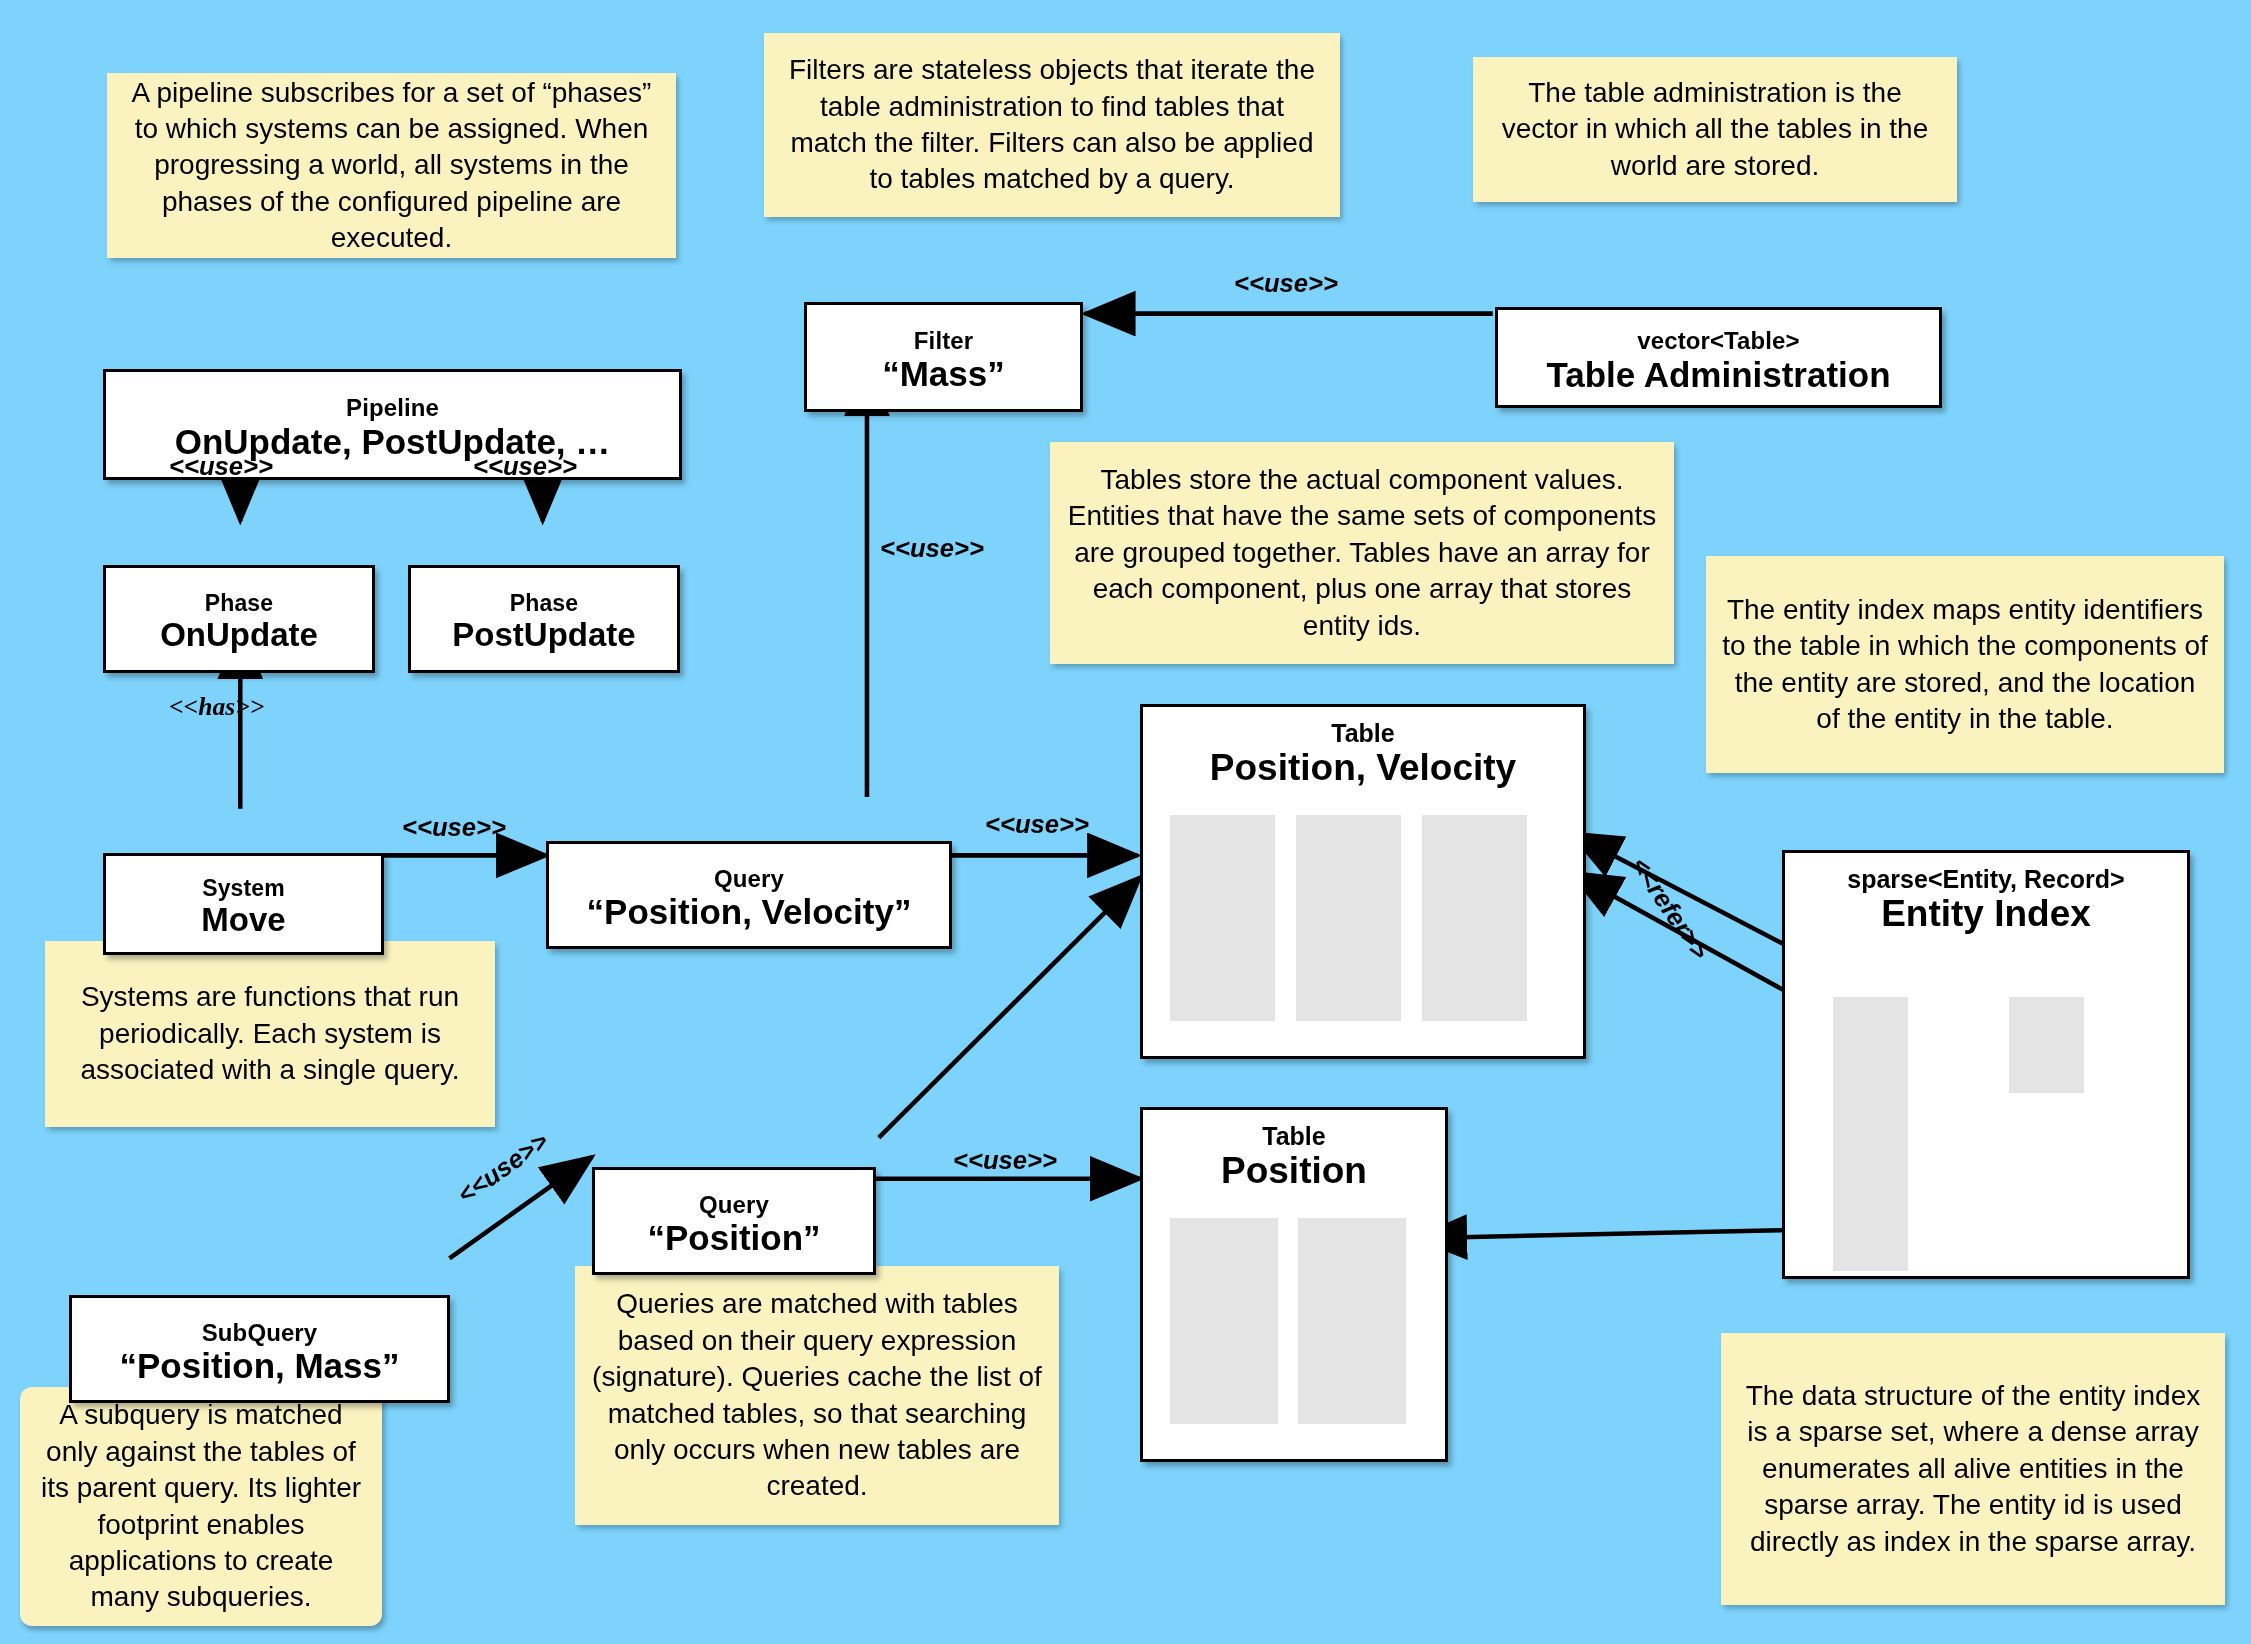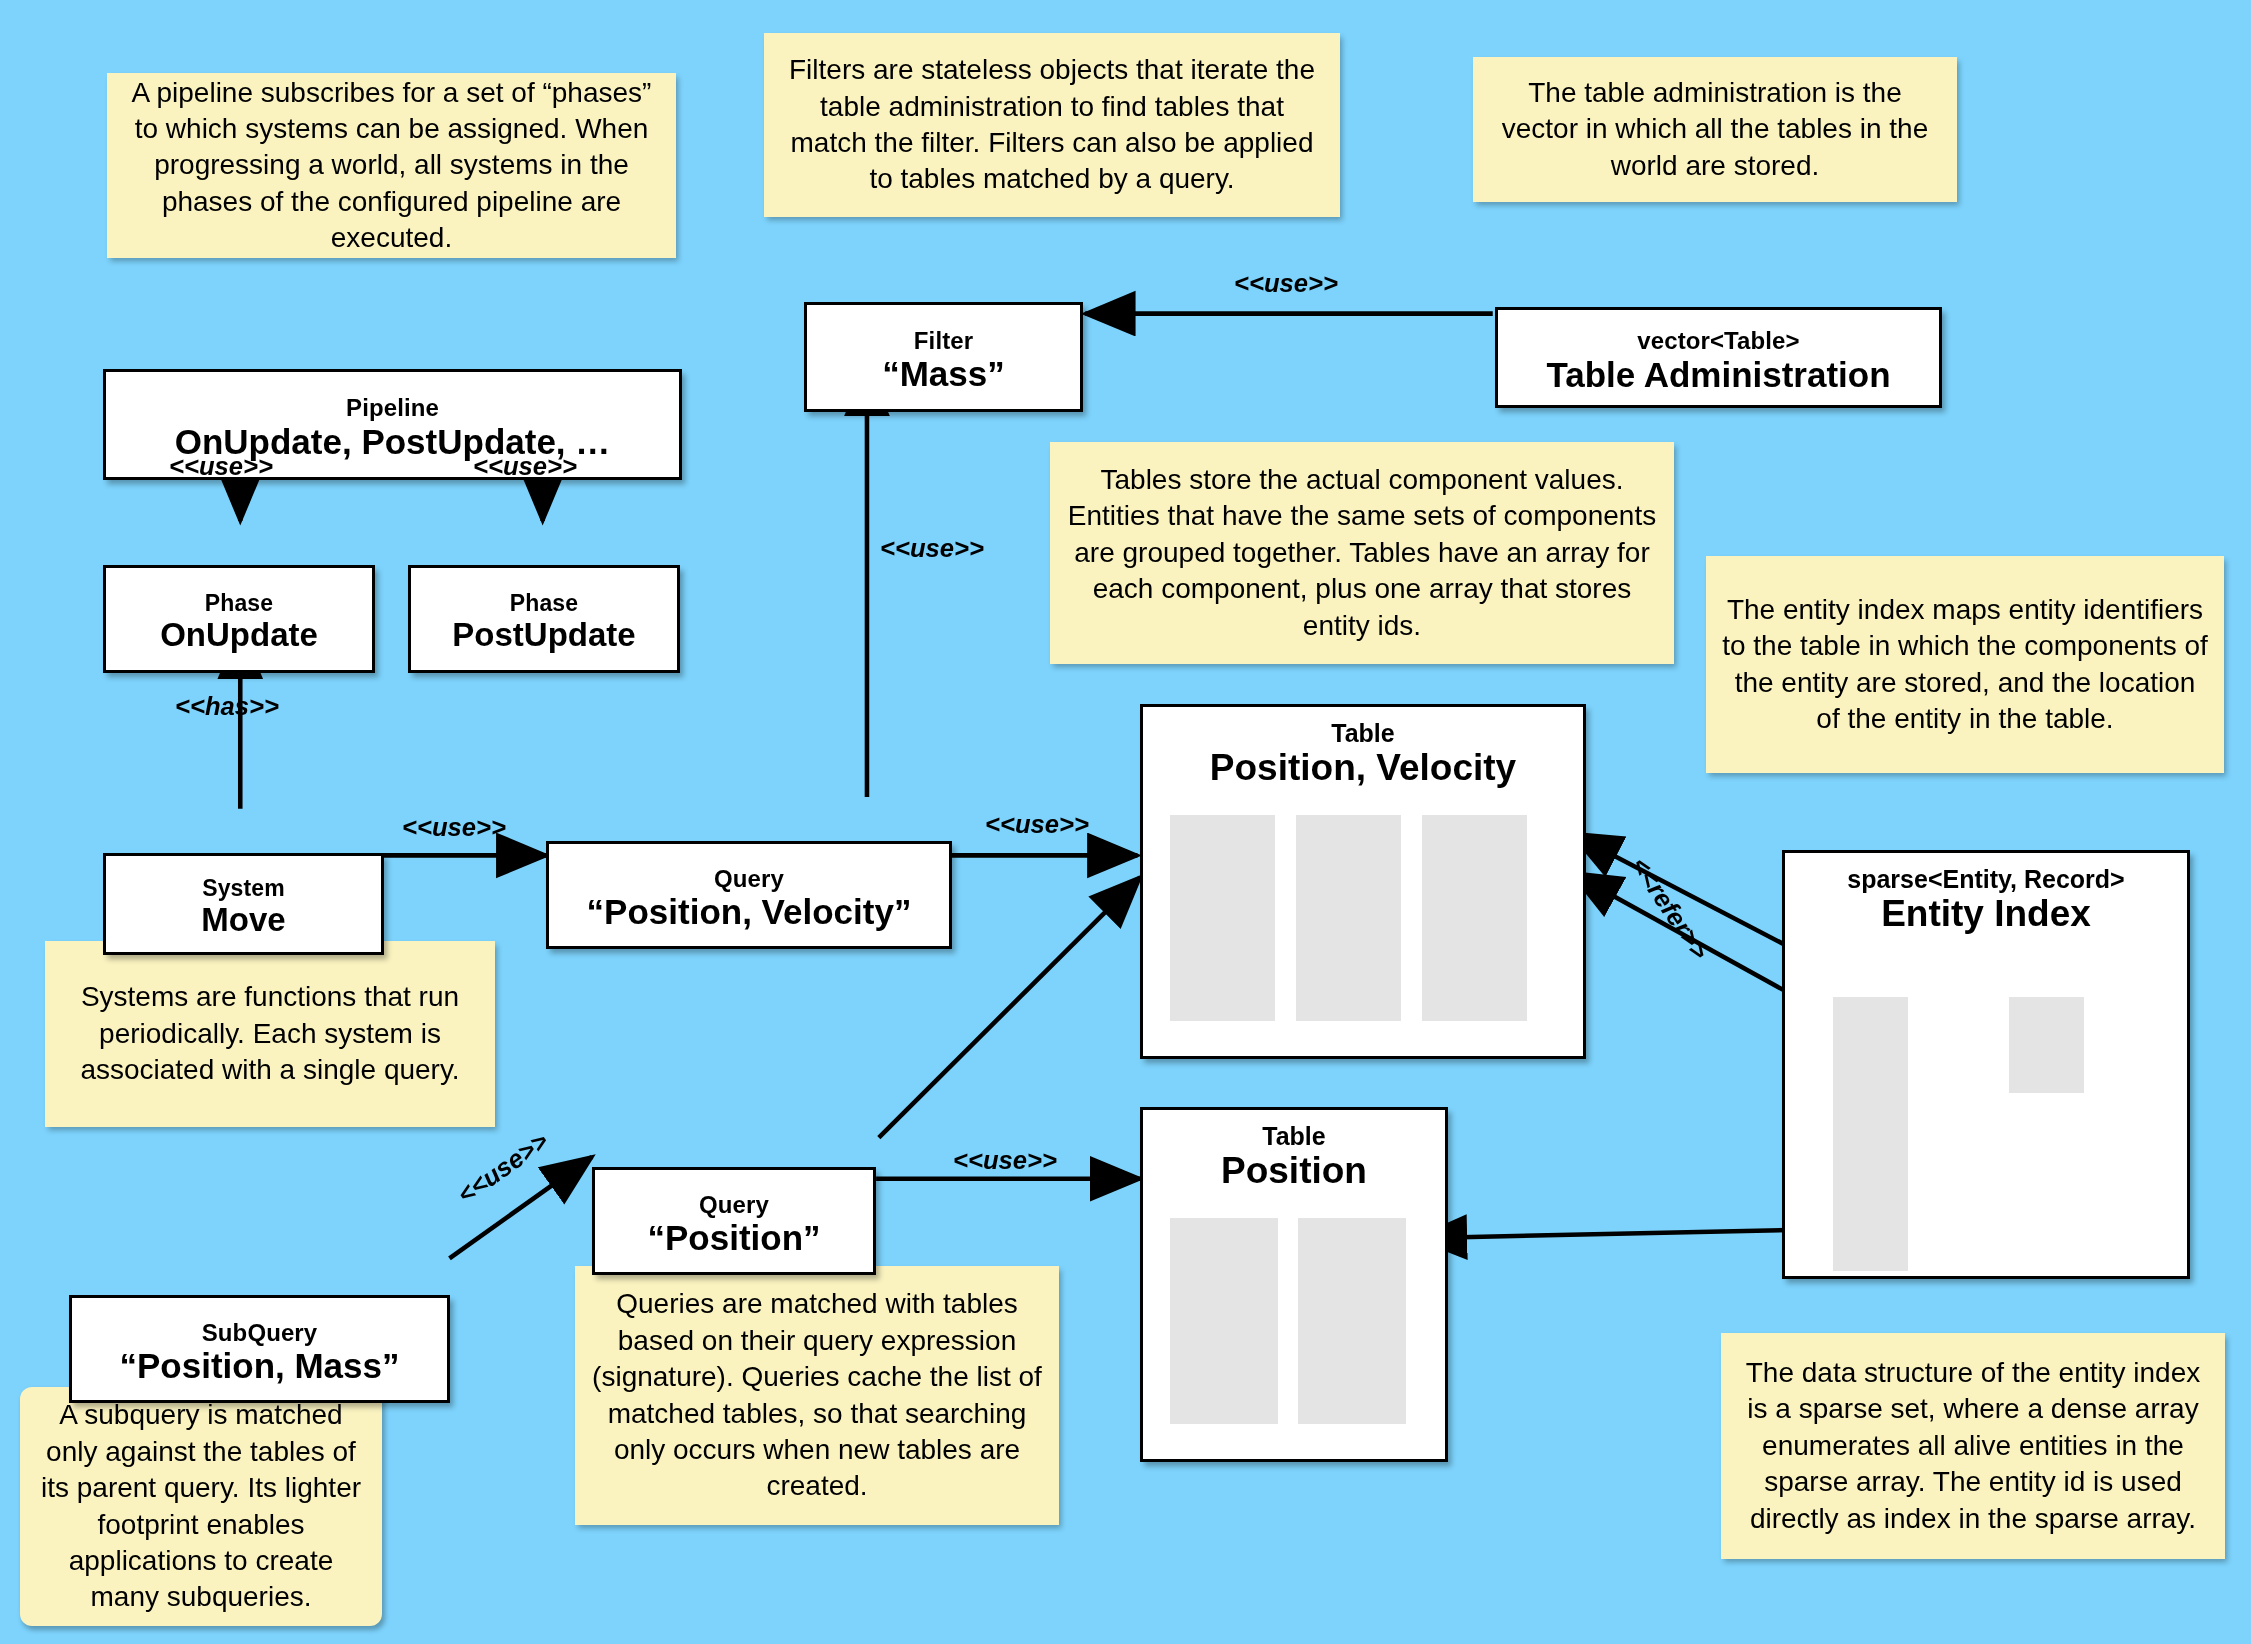--- a/index.html
+++ b/index.html
@@ -176,21 +176,21 @@
   </div>
 
   <div class="note" style="left:575px;top:1266px;width:484px;height:259px;">
     <span>Queries are matched with tables based on their query expression (signature). Queries cache the list of matched tables, so that searching only occurs when new tables are created.</span>
   </div>
 
   <div class="note" style="left:20px;top:1387px;width:362px;height:239px;border-radius:12px;">
     <span>A subquery is matched only against the tables of its parent query. Its lighter footprint enables applications to create many subqueries.</span>
   </div>
 
-  <div class="note" style="left:1721px;top:1333px;width:504px;height:226px;">
+  <div class="note" style="left:1721px;top:1333px;width:504px;height:272px;">
     <span>The data structure of the entity index is a sparse set, where a dense array enumerates all alive entities in the sparse array. The entity id is used directly as index in the sparse array.</span>
   </div>
 
   <div class="box centered" style="left:804px;top:258px;width:279px;height:110px;">
     <span class="stereo">Filter</span>
     <span class="bname">“Mass”</span>
   </div>
 
   <div class="box centered" style="left:1495px;top:263px;width:447px;height:101px;">
     <span class="stereo">vector&lt;Table&gt;</span>
@@ -265,21 +265,21 @@
   </div>
 
   <div class="elabel" style="left:169px;top:452px;">
     <span>&lt;&lt;use&gt;&gt;</span>
   </div>
 
   <div class="elabel" style="left:473px;top:452px;">
     <span>&lt;&lt;use&gt;&gt;</span>
   </div>
 
-  <div class="elabel" style="left:175px;top:692px;">
+  <div class="elabel" style="left:169px;top:692px;font-family:Liberation Serif, serif;">
     <span>&lt;&lt;has&gt;&gt;</span>
   </div>
 
   <div class="elabel" style="left:402px;top:813px;">
     <span>&lt;&lt;use&gt;&gt;</span>
   </div>
 
   <div class="elabel" style="left:880px;top:534px;">
     <span>&lt;&lt;use&gt;&gt;</span>
   </div>

